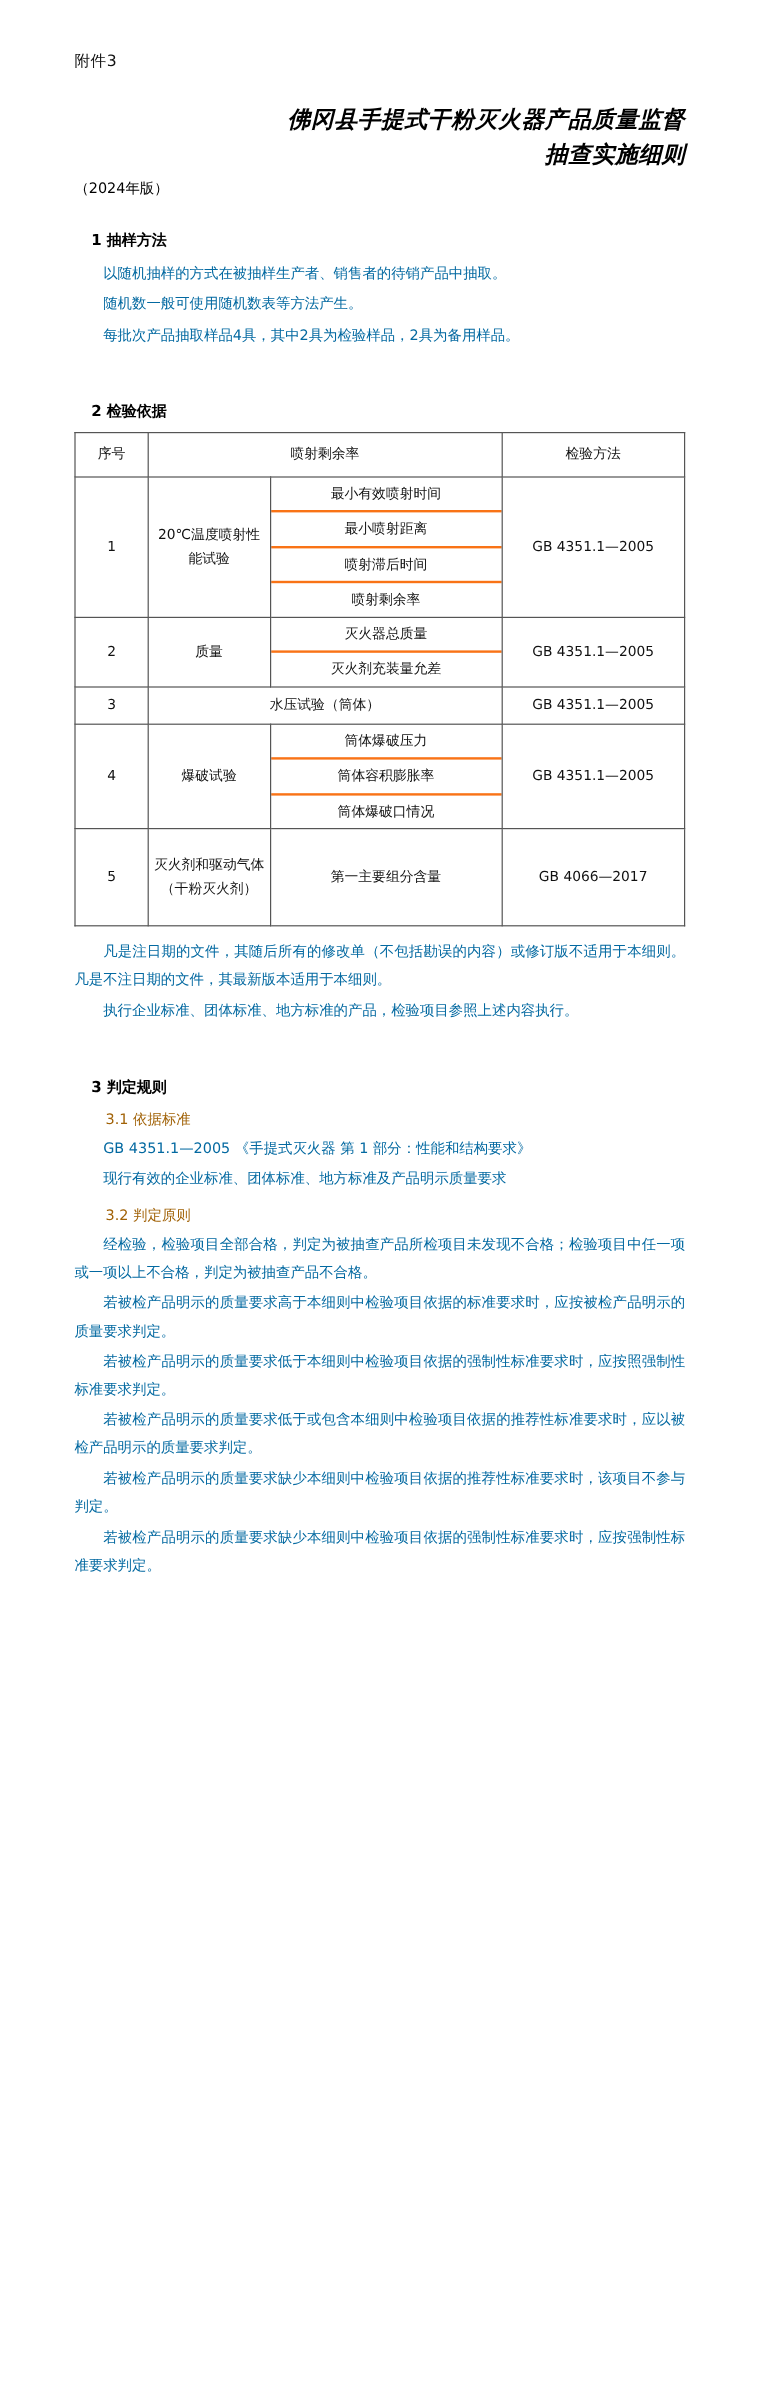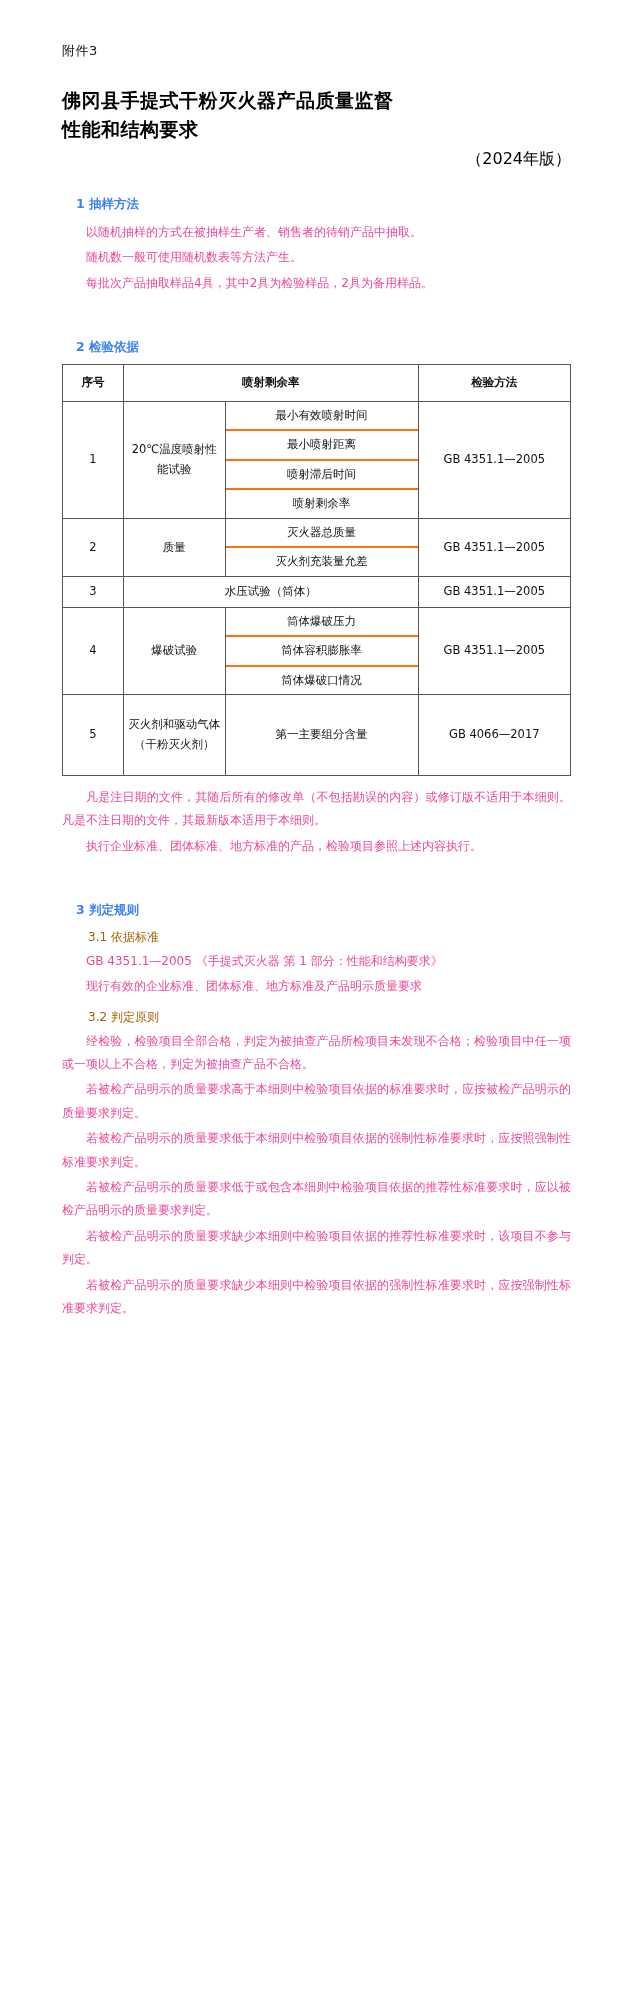--- a/index.html
+++ b/index.html
@@ -21,75 +21,76 @@
     background: #fff;
     position: relative;
   }
   .attachment-label {
     font-size: 13px;
     letter-spacing: 0.5px;
     margin: 0 0 26px 0;
     color: #111;
   }
   .doc-title {
-    text-align: left;
+    text-align: right;
     font-size: 19px;
     font-weight: bold;
     line-height: 1.5;
     margin: 0 0 4px 0;
     letter-spacing: 0.5px;
     color: #000;
+    font-style: italic;
   }
   .doc-subtitle {
-    text-align: right;
-    font-size: 16px;
+    text-align: left;
+    font-size: 12px;
     margin: 6px 0 26px 0;
     color: #000;
   }
   .sec-heading {
     font-size: 12.5px;
     font-weight: bold;
     margin: 22px 0 8px 0;
     padding-left: 14px;
-    color: #3b82f6;
+    color: #000000;
   }
   .sub-heading {
     font-size: 12px;
     margin: 10px 0 4px 0;
     padding-left: 26px;
     color: #a16207;
   }
   p.para {
     font-size: 12px;
     line-height: 1.95;
     margin: 0 0 2px 0;
     text-indent: 24px;
     text-align: justify;
-    color: #ec4899;
+    color: #0369a1;
   }
   .spacer-md { height: 20px; }
 
   table.insp-table {
     width: 100%;
     border-collapse: collapse;
     font-size: 11.5px;
     margin: 4px 0 10px 0;
     table-layout: fixed;
   }
   table.insp-table th,
   table.insp-table td {
     border: 1px solid #555;
     text-align: center;
     vertical-align: middle;
     padding: 5px 3px;
     line-height: 1.7;
     color: #111;
   }
   table.insp-table th {
-    font-weight: bold;
+    font-weight: normal;
     padding: 8px 3px;
   }
   .col-no { width: 12%; }
   .col-item { width: 20%; }
   .col-detail { width: 38%; }
   .col-method { width: 30%; }
   .detail-cell {
     padding: 0 !important;
     border: 1px solid #555;
   }
@@ -105,21 +106,21 @@
 </style>
 </head>
 <body>
 
 <div class="page">
 
   <div class="attachment-label">附件3</div>
 
   <div class="doc-title">
     <div>佛冈县手提式干粉灭火器产品质量监督</div>
-    <div>性能和结构要求</div>
+    <div>抽查实施细则</div>
   </div>
   <div class="doc-subtitle">（2024年版）</div>
 
   <div class="sec-heading">1 抽样方法</div>
   <p class="para">以随机抽样的方式在被抽样生产者、销售者的待销产品中抽取。</p>
   <p class="para">随机数一般可使用随机数表等方法产生。</p>
   <p class="para">每批次产品抽取样品4具，其中2具为检验样品，2具为备用样品。</p>
 
   <div class="spacer-md"></div>
 

